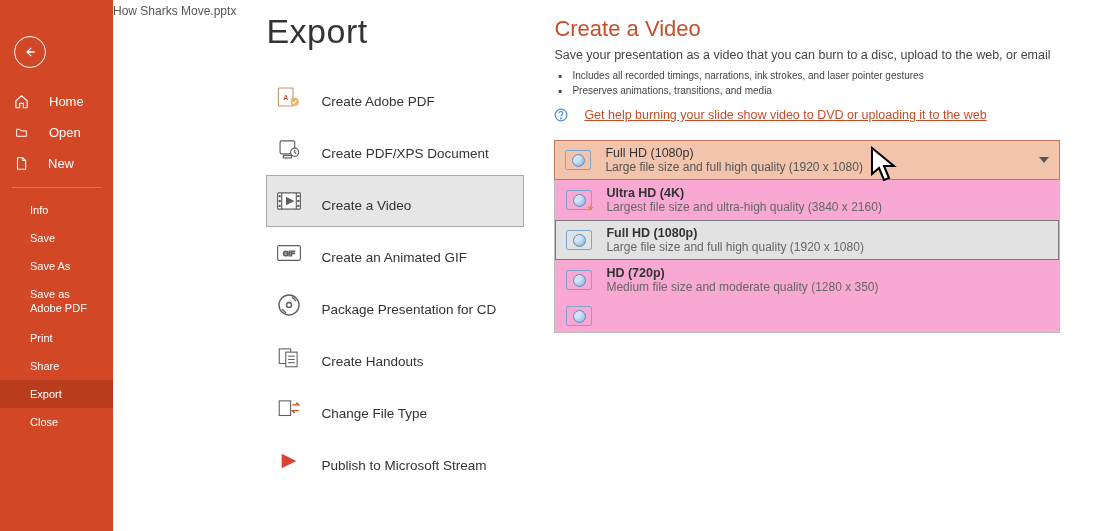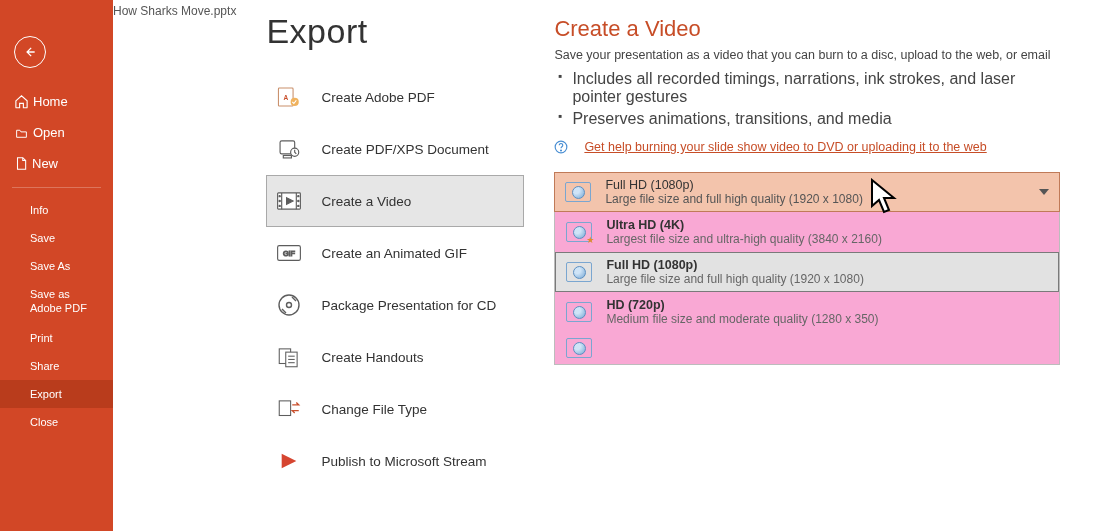--- a/index.html
+++ b/index.html
@@ -2,44 +2,44 @@
 <html><head>
 <meta charset="utf-8">
 <style>
   * { box-sizing: border-box; margin: 0; padding: 0; font-family: "Segoe UI", Arial, sans-serif; }
   html, body { width: 1100px; height: 531px; overflow: hidden; background: #fff; }
   .app { display: flex; width: 100%; height: 100%; }
 
   
   .sidebar { width: 113px; height: 100%; background: #d24726; color: #fff; display: flex; flex-direction: column; }
   .back-btn { width: 32px; height: 32px; border: 1.5px solid #fff; border-radius: 50%; margin: 36px 0 18px 14px; display: flex; align-items: center; justify-content: center; cursor: pointer; }
-  .nav-item { display: flex; align-items: flex-end; padding: 8px 0 8px 14px; font-size: 13px; cursor: pointer; gap: 4px; }
+  .nav-item { display: flex; align-items: center; padding: 8px 0 8px 14px; font-size: 13px; cursor: pointer; gap: 20px; }
   .nav-item.sub { padding: 8px 0 8px 30px; font-size: 11px; }
   .nav-item.selected { background: #b93c1c; }
   .nav-sep { height: 1px; background: rgba(255,255,255,0.25); margin: 8px 12px; }
   .nav-wrap { padding-right: 12px; line-height: 1.25; }
 
   
   .main { flex: 1; display: flex; flex-direction: row; height: 100%; }
   .titlebar { height: 22px; display: flex; align-items: center; justify-content: center; font-size: 12px; color: #555; }
   .content { flex: 1; display: flex; padding: 12px 30px 0 30px; gap: 30px; }
 
   .page-title { font-size: 34px; font-weight: 300; color: #333; margin-bottom: 20px; letter-spacing: 0.5px; }
 
   .left-col { width: 258px; }
   .export-list { display: flex; flex-direction: column; gap: 0; }
-  .export-item { display: flex; align-items: center; gap: 18px; padding: 13px 10px 13px 8px; cursor: pointer; border: 1px solid transparent; font-size: 13.5px; color: #333; }
+  .export-item { display: flex; align-items: flex-end; gap: 18px; padding: 13px 10px 13px 8px; cursor: pointer; border: 1px solid transparent; font-size: 13.5px; color: #333; }
   .export-item.selected { background: #e6e6e6; border: 1px solid #a9a9a9; }
   .export-item .icon-box { width: 28px; height: 24px; display: flex; align-items: center; justify-content: center; flex: none; }
 
   .right-col { flex: 1; padding-top: 4px; padding-right: 10px; }
   .section-title { font-size: 22px; color: #c74d27; font-weight: 400; margin-bottom: 6px; }
   .section-desc { font-size: 12.5px; color: #444; margin-bottom: 6px; }
   .bullets { list-style: none; padding-left: 18px; margin-bottom: 10px; }
-  .bullets li { font-size: 16px; color: #444; padding: 2px 0; position: relative; }
+  .bullets li { font-size: 10px; color: #444; padding: 2px 0; position: relative; }
   .bullets li::before { content: "■"; font-size: 6px; position: absolute; left: -14px; top: 5px; color: #444; }
 
   .help-row { display: flex; align-items: center; gap: 16px; margin-bottom: 18px; }
   .help-link { font-size: 12.5px; color: #c74d27; text-decoration: underline; cursor: pointer; }
 
   
   .dropdown-wrap { position: relative; width: 100%; }
   .dropdown-sel { background: #f3c4ac; border: 1px solid #c07a58; padding: 5px 12px 5px 10px; display: flex; align-items: center; gap: 14px; cursor: pointer; position: relative; }
   .dropdown-sel .caret { position: absolute; right: 10px; top: 50%; transform: translateY(-50%); }
   .dd-label { font-size: 12.5px; color: #333; }

